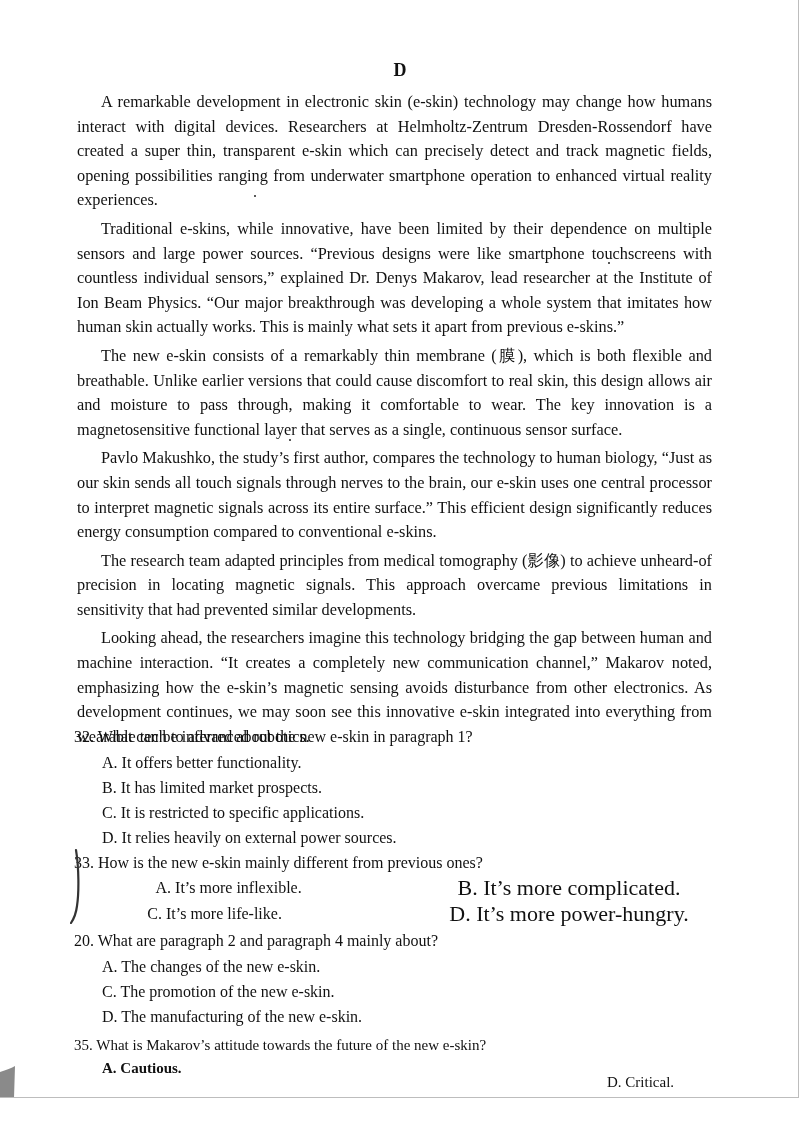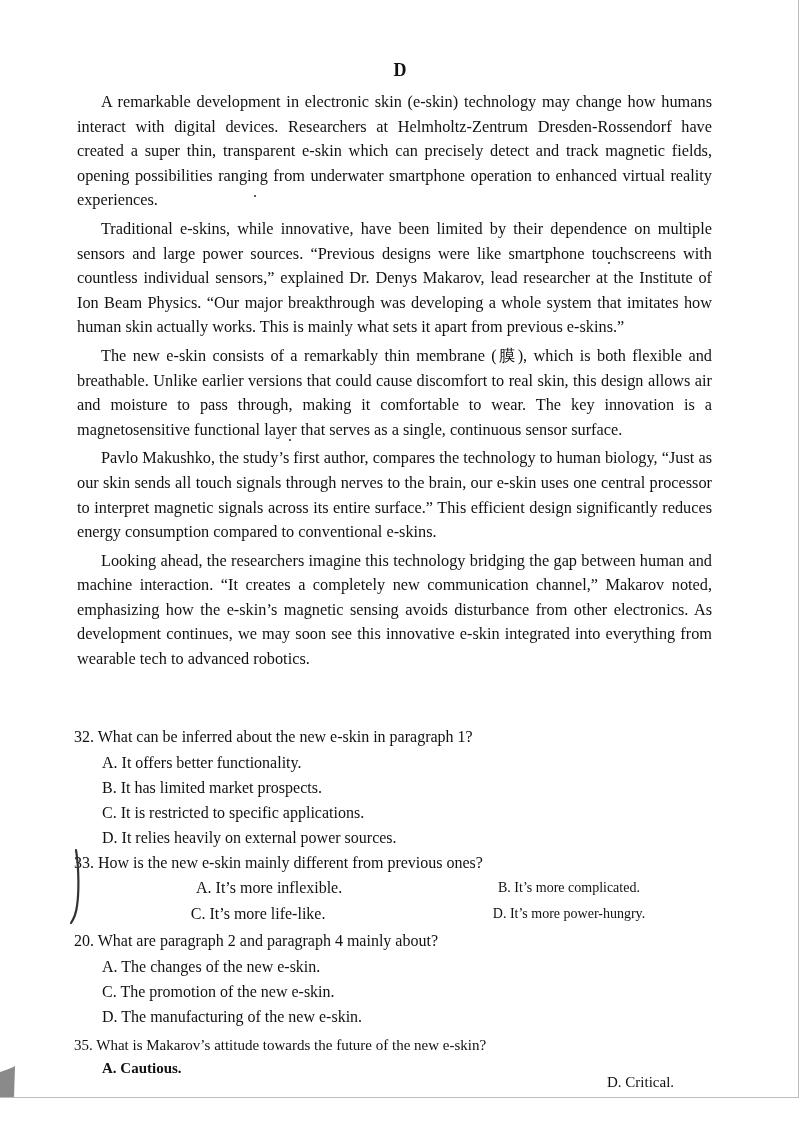--- a/index.html
+++ b/index.html
@@ -70,21 +70,21 @@
       height: 25.5px;
       line-height: 25.5px;
       justify-content: center;
     }
     .opt-row .col-a {
       width: 330px;
       padding-left: 28px;
       box-sizing: border-box;
     }
     .opt-row .col-b {
-      font-size: 14px;
+      font-size: 22px;
     }
     .q-gap-35 {
       margin-top: 4px;
       font-size: 15px;
     }
     .cutoff-row {
       position: relative;
       height: 20px;
     }
     .cutoff-a {
@@ -125,20 +125,21 @@
 
 <div class="page">
 
   <div class="section-letter">D</div>
 
   <div class="passage">
     <p>A remarkable development in electronic skin (e-skin) technology may change how humans interact with digital devices. Researchers at Helmholtz-Zentrum Dresden-Rossendorf have created a super thin, transparent e-skin which can precisely detect and track magnetic fields, opening possibilities ranging from underwater smartphone operation to enhanced virtual reality experiences.</p>
     <p>Traditional e-skins, while innovative, have been limited by their dependence on multiple sensors and large power sources. “Previous designs were like smartphone touchscreens with countless individual sensors,” explained Dr. Denys Makarov, lead researcher at the Institute of Ion Beam Physics. “Our major breakthrough was developing a whole system that imitates how human skin actually works. This is mainly what sets it apart from previous e-skins.”</p>
     <p>The new e-skin consists of a remarkably thin membrane (膜), which is both flexible and breathable. Unlike earlier versions that could cause discomfort to real skin, this design allows air and moisture to pass through, making it comfortable to wear. The key innovation is a magnetosensitive functional layer that serves as a single, continuous sensor surface.</p>
     <p>Pavlo Makushko, the study’s first author, compares the technology to human biology, “Just as our skin sends all touch signals through nerves to the brain, our e-skin uses one central processor to interpret magnetic signals across its entire surface.” This efficient design significantly reduces energy consumption compared to conventional e-skins.</p>
+    <p>The research team adapted principles from medical tomography (影像) to achieve unheard-of precision in locating magnetic signals. This approach overcame previous limitations in sensitivity that had prevented similar developments.</p>
     <p>Looking ahead, the researchers imagine this technology bridging the gap between human and machine interaction. “It creates a completely new communication channel,” Makarov noted, emphasizing how the e-skin’s magnetic sensing avoids disturbance from other electronics. As development continues, we may soon see this innovative e-skin integrated into everything from wearable tech to advanced robotics.</p>
   </div>
 
   <div class="questions">
 
     <div>
       <div class="q-stem">
         <span>32.</span>
         <span>What can be inferred about the new e-skin in paragraph 1?</span>
       </div>

